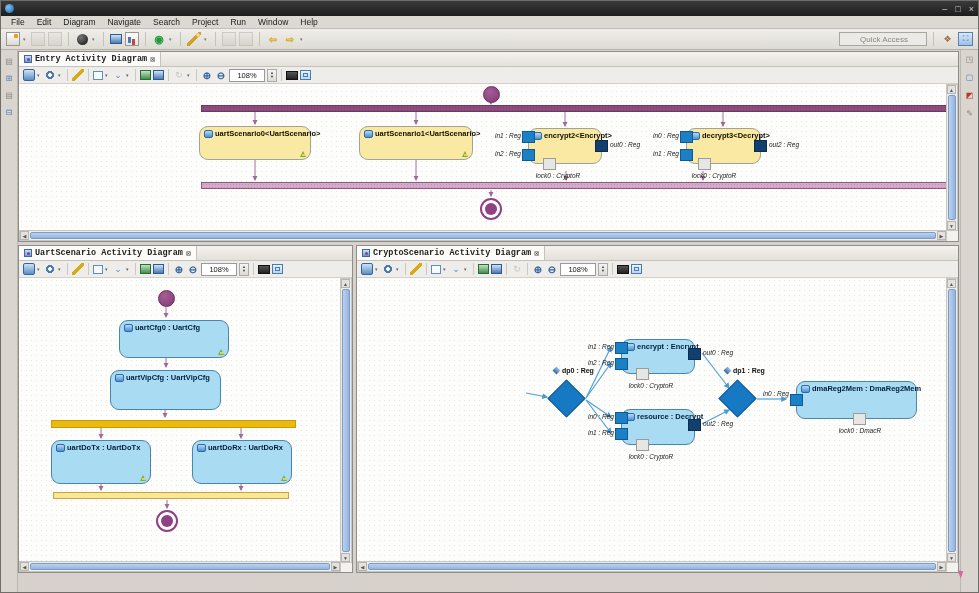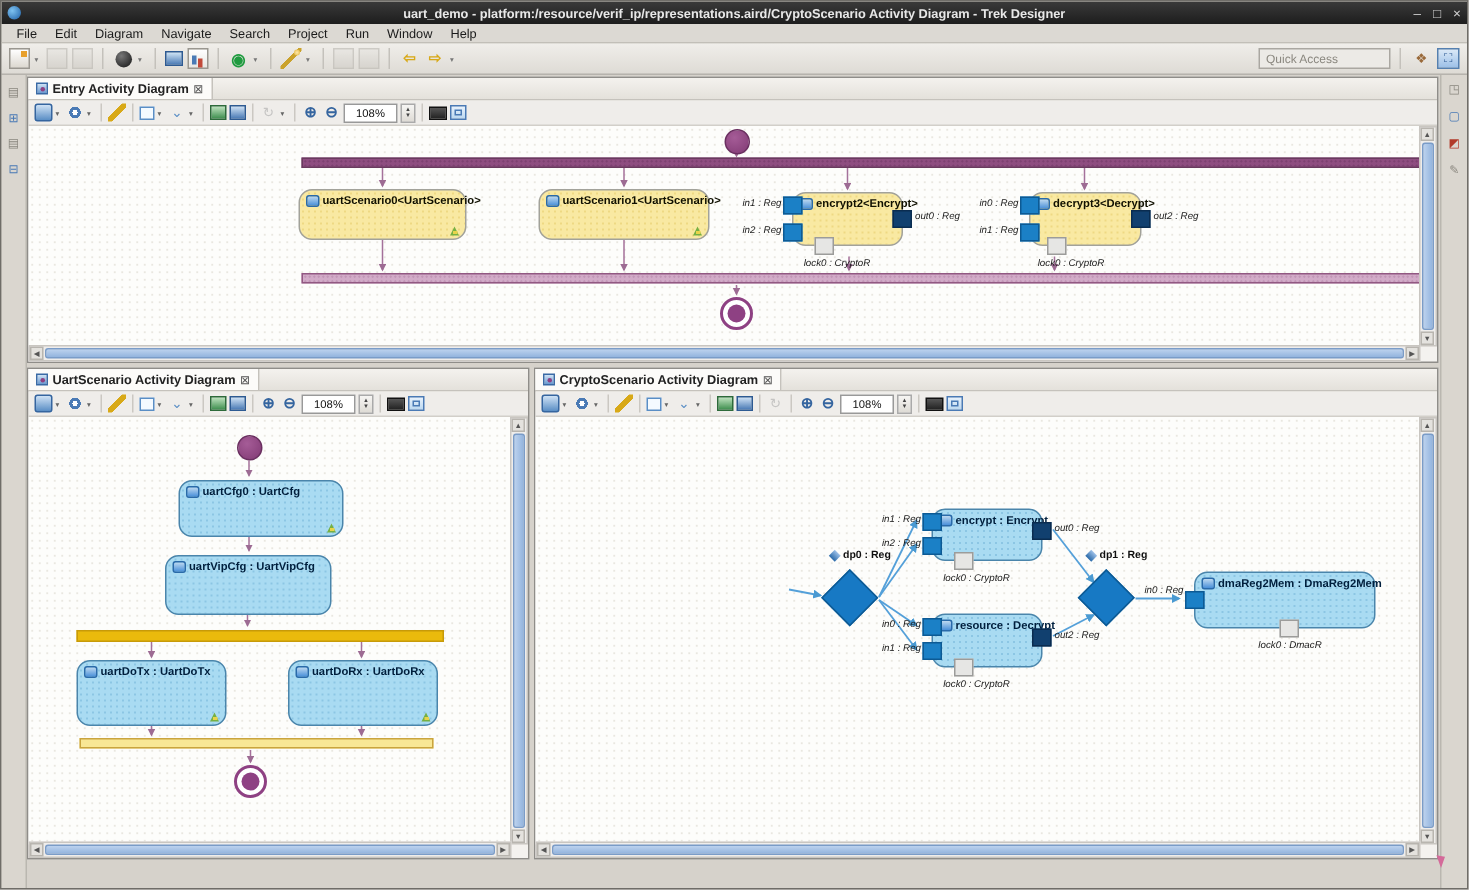--- a/index.html
+++ b/index.html
@@ -26,36 +26,36 @@
   .ic-new::after { content:""; position:absolute; right:1px; top:1px; width:4px; height:4px; background:#e8a02c; }
   .ic-gray { background:linear-gradient(#e6e4e0,#cfccc6); border:1px solid #b4b1ab; opacity:.55; }
   .ic-sphere { background:radial-gradient(circle at 35% 30%, #777, #111); border-radius:50%; width:11px; height:11px; }
   .ic-console { background:linear-gradient(#cfe4f5,#4a7ab5); border:1px solid #2d5a92; width:12px; height:10px; }
   .ic-chart { background:linear-gradient(#fff,#e8e6e2); border:1px solid #9a9790; position:relative; }
   .ic-chart::after { content:""; position:absolute; left:2px; bottom:2px; width:3px; height:6px; background:#4a7ab5; box-shadow:4px 2px 0 0 #c24a3a; }
   .ic-run { color:#1f9b3f; font-size:11px; font-weight:bold; }
   .ic-wand { background:linear-gradient(135deg, transparent 42%, #caa22c 42%, #caa22c 58%, transparent 58%); position:relative; }
   .ic-wand::after { content:""; position:absolute; right:1px; top:1px; width:4px; height:4px; background:radial-gradient(#ffe9a8,#e0b33c); border-radius:50%; }
   .ic-arrow { color:#d8a918; font-size:10px; font-weight:bold; }
-  .quick { margin-left:auto; width:88px; height:14px; border:1px solid #aaa7a1; background:#eceae6; color:#8a877f; font-size:8px; display:flex; align-items:center; padding-left:4px; }
+  .quick { margin-left:auto; width:88px; height:14px; border:1px solid #aaa7a1; background:#eceae6; color:#8a877f; font-size:8px; display:flex; align-items:center; padding-left:20px; }
   .persp { width:15px; height:14px; display:flex; align-items:center; justify-content:center; font-size:9px; }
   .persp1 { color:#9a6a3a; }
   .persp2 { background:linear-gradient(#dbe9f7,#9cc0e8); border:1px solid #5580b0; color:#2d5a92; font-size:8px; }
 
   
   .stripL { position:absolute; left:0; top:49px; width:17px; height:544px; background:#dad6cf; border-right:1px solid #bab7b0; display:flex; flex-direction:column; align-items:center; padding-top:6px; gap:6px; }
   .stripR { position:absolute; right:0; top:49px; width:18px; height:544px; background:#dad6cf; border-left:1px solid #bab7b0; display:flex; flex-direction:column; align-items:center; padding-top:4px; gap:7px; }
   .sico { width:12px; height:11px; font-size:8px; display:flex; align-items:center; justify-content:center; color:#4a7ab5; }
   .sico.gray { color:#8a877f; }
   .sico.red { color:#b23a2a; }
 
   
   .epanel { position:absolute; background:#f4f2ef; border:1px solid #8f8d89; }
   .tabbar { position:absolute; left:0; top:0; right:0; height:15px; background:linear-gradient(#f4f2ee,#e4e1db); border-bottom:1px solid #c5c2bc; display:flex; }
-  .tab { display:flex; align-items:center; gap:3px; padding:0 5px; background:#fcfbf9; border-right:1px solid #c5c2bc; font-size:8.5px; font-weight:bold; color:#222; white-space:nowrap; }
+  .tab { display:flex; align-items:center; gap:3px; padding:0 5px; background:#fcfbf9; border-right:1px solid #c5c2bc; font-size:8.5px; font-weight:bold; color:#222; white-space:nowrap;font-family:Liberation Mono, monospace; }
   .adico { width:8px; height:8px; background:linear-gradient(#cfe2f5,#6a9ad0); border:1px solid #3a6aa5; position:relative; }
   .adico::after { content:""; position:absolute; left:2px; top:2px; width:3px; height:3px; border-radius:50%; background:#8e4183; }
   .tclose { font-size:8px; color:#555; font-weight:normal; }
 
   .dtb { position:absolute; left:0; top:15px; right:0; height:17px; background:#efedea; border-bottom:1px solid #d2cfc9; display:flex; align-items:center; padding:0 4px; gap:2px; }
   .tico { width:12px; height:12px; display:flex; align-items:center; justify-content:center; font-size:8px; }
   .t-sel { background:linear-gradient(#cfe2f5,#5a8ec5); border:1px solid #35659f; border-radius:2px; }
   .t-layout { background:radial-gradient(circle, #fff 20%, #4a7ab5 21%, #4a7ab5 45%, transparent 46%); }
   .t-wand { background:linear-gradient(135deg, transparent 40%, #d8a918 40%, #d8a918 60%, transparent 60%); }
   .t-rect { border:1.5px solid #5a8ec5; width:10px; height:9px; background:#f4faff; }
@@ -116,21 +116,20 @@
   .watermark { position:absolute; right:20px; top:560px; font-size:23px; color:#bce5a4; letter-spacing:1px; z-index:60; }
   .wcursor { position:absolute; right:14px; top:568px; width:0; height:0; border-left:5px solid #d46a9a; border-top:3px solid transparent; border-bottom:6px solid transparent; transform:rotate(-20deg); z-index:61; }
 </style>
 </head>
 <body>
 
 <div id="app">
 
   <div class="titlebar">
     <span class="appicon"></span>
-    <span class="title-text">uart_demo - platform:/resource/verif_ip/representations.aird/CryptoScenario Activity Diagram - Trek Designer</span>
     <span class="winctl">
       <span>–</span>
       <span>□</span>
       <span>×</span>
     </span>
   </div>
 
   <div class="menubar">
     <span class="menu-item">File</span>
     <span class="menu-item">Edit</span>

